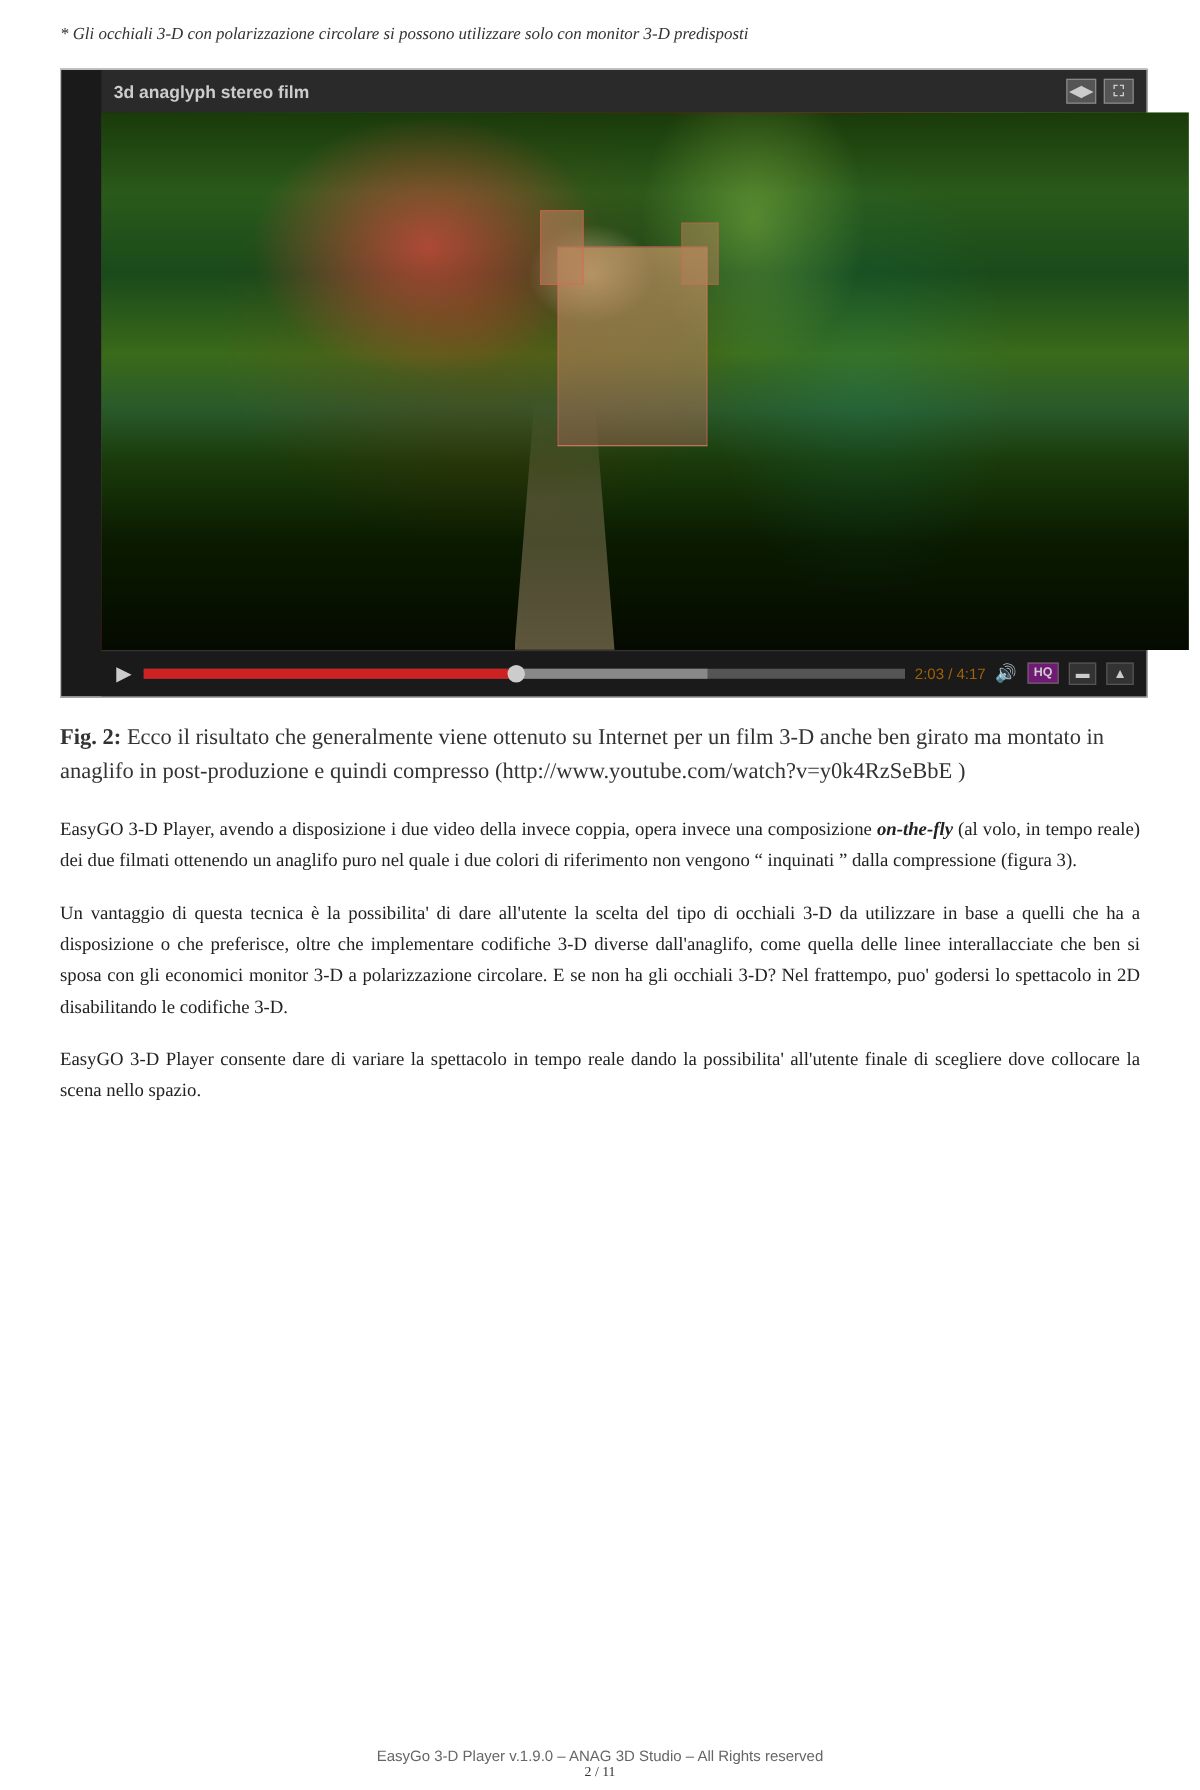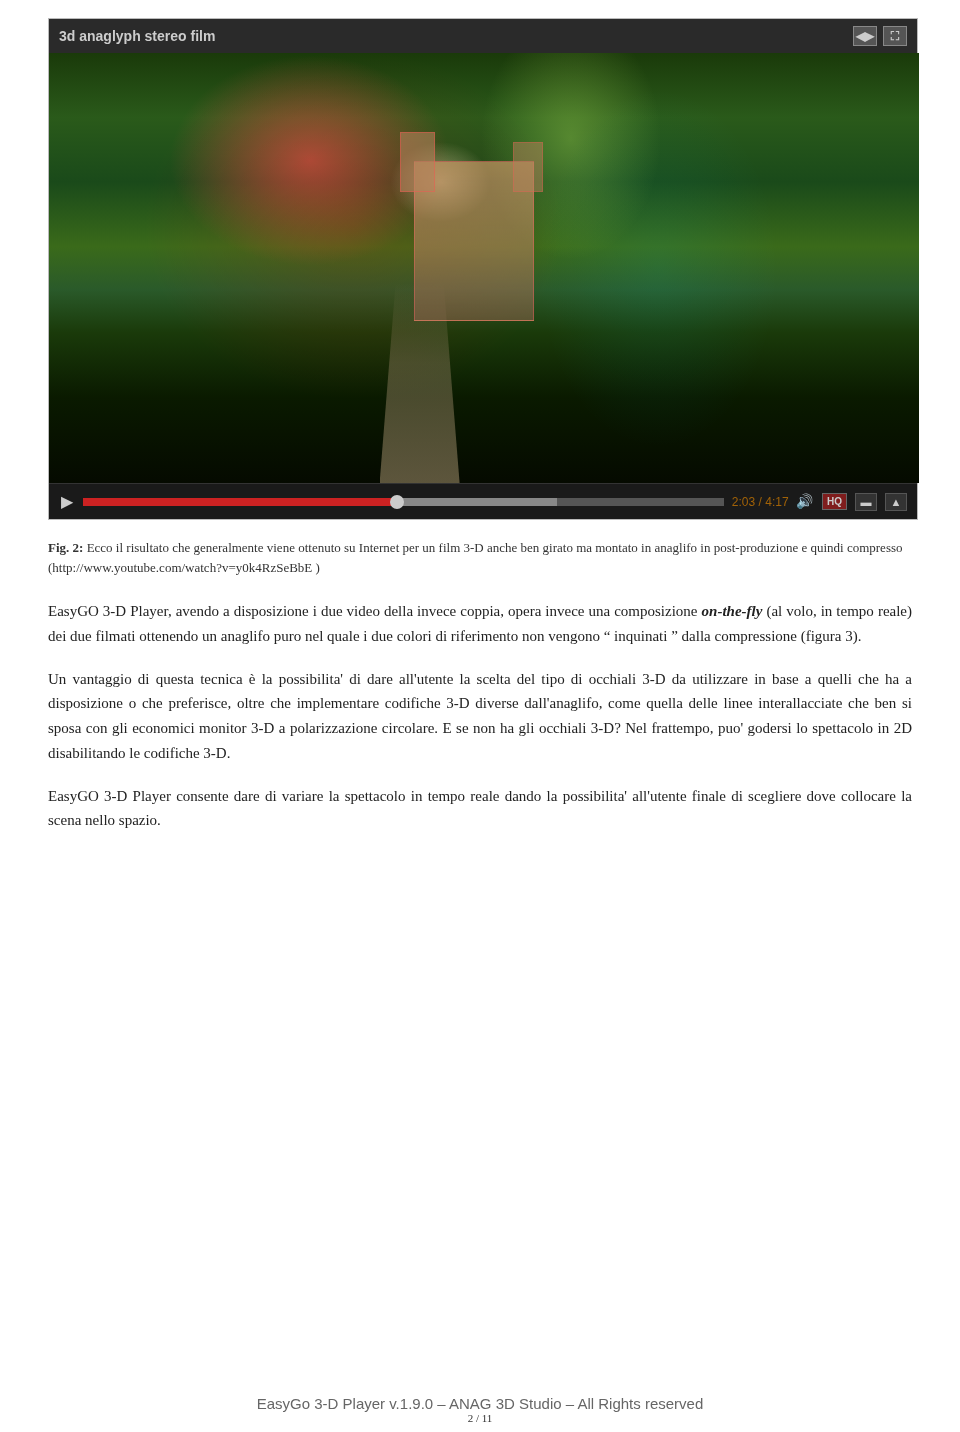--- a/index.html
+++ b/index.html
@@ -27,20 +27,21 @@
     .top-note span {
       font-style: italic;
     }
 
     
     .video-container {
       border: 1px solid #bbb;
       background: #1a1a1a;
       margin-bottom: 18px;
       width: 870px;
+      padding-left: 32px;
     }
 
     .video-header {
       background: #2a2a2a;
       color: #ddd;
       font-family: Arial, sans-serif;
       font-size: 14px;
       font-weight: bold;
       padding: 7px 10px;
       display: flex;
@@ -207,21 +208,21 @@
       white-space: nowrap;
     }
 
     .vol-btn {
       color: #ccc;
       font-size: 14px;
       cursor: pointer;
     }
 
     .hq-btn {
-      background: #7f1d1d;
+      background: #701a75;
       color: #ccc;
       font-family: Arial, sans-serif;
       font-size: 10px;
       font-weight: bold;
       border: 1px solid #666;
       padding: 2px 4px;
       cursor: pointer;
     }
 
     .ctrl-icon-btn {
@@ -232,21 +233,21 @@
       height: 18px;
       font-size: 11px;
       display: flex;
       align-items: center;
       justify-content: center;
       cursor: pointer;
     }
 
     
     .figure-caption {
-      font-size: 13px;
+      font-size: 18px;
       color: #333;
       margin-bottom: 22px;
       line-height: 1.5;
     }
 
     .figure-caption .fig-label {
       font-weight: bold;
     }
 
     
@@ -261,29 +262,32 @@
     .main-text .bold-italic { font-weight: bold; font-style: italic; font-family: Liberation Serif, serif; }
 
     
     .page-footer {
       position: absolute;
       bottom: 20px;
       left: 0;
       right: 0;
       text-align: center;
       font-family: Arial, sans-serif;
-      font-size: 15px;
+      font-size: 12px;
       color: #666;
     }
   </style>
 </head>
 <body>
 
 <div class="page-content">
 
+  <div class="top-note">
+    <span>*</span><span> Gli occhiali 3-D con polarizzazione circolare si possono utilizzare solo con monitor 3-D predisposti</span>
+  </div>
 
   <div class="video-container">
 
     <div class="video-header">
       <span class="video-header-title">3d anaglyph stereo film</span>
       <div class="video-header-controls">
         <div class="video-header-btn">◀▶</div>
         <div class="video-header-btn">⛶</div>
       </div>
     </div>

